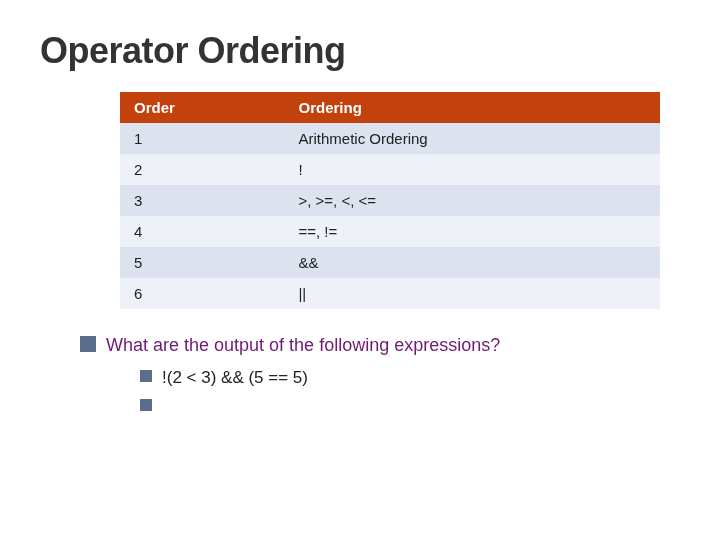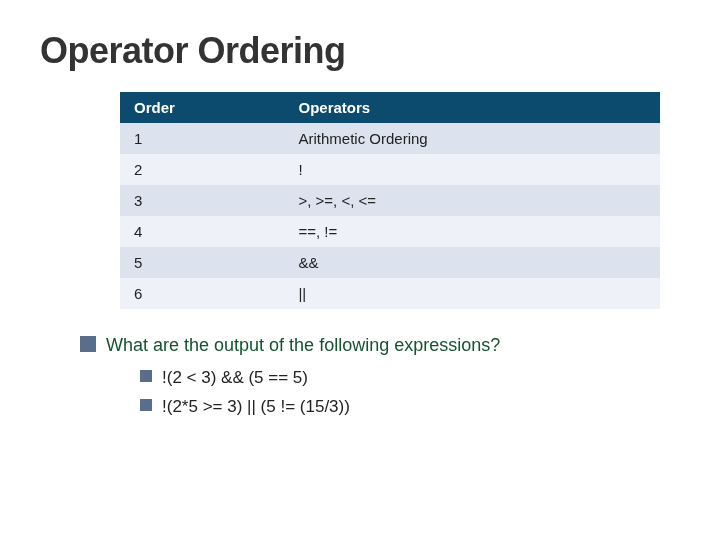--- a/index.html
+++ b/index.html
@@ -37,21 +37,21 @@
       width: 540px;
     }
 
     table {
       width: 100%;
       border-collapse: collapse;
       font-size: 15px;
     }
 
     thead tr {
-      background-color: #0c4a6e;
+      background-color: #c2410c;
       color: #ffffff;
     }
 
     thead th {
       padding: 7px 14px;
       text-align: left;
       font-weight: bold;
     }
 
     tbody tr:nth-child(odd) {
@@ -83,21 +83,21 @@
       width: 16px;
       height: 16px;
       background-color: #5a6e8c;
       margin-right: 10px;
       margin-top: 3px;
       flex-shrink: 0;
     }
 
     .bullet-text {
       font-size: 18px;
-      color: #14532d;
+      color: #701a75;
       line-height: 1.4;
     }
 
     .sub-bullets {
       margin-left: 60px;
       margin-top: 6px;
     }
 
     .sub-bullet-item {
       display: flex;
@@ -124,21 +124,21 @@
 <body>
 
 <div class="page">
   <h1 class="title">Operator Ordering</h1>
 
   <div class="table-container">
     <table>
       <thead>
         <tr>
           <th>Order</th>
-          <th>Operators</th>
+          <th>Ordering</th>
         </tr>
       </thead>
       <tbody id="table-body">
       <tr>
             <td>1</td>
             <td>Arithmetic Ordering</td>
           </tr>
           <tr>
             <td>2</td>
             <td>!</td>
@@ -168,17 +168,16 @@
       <div class="bullet-square"></div>
       <span class="bullet-text">What are the output of the following expressions?</span>
     </div>
     <div class="sub-bullets" id="sub-bullets-container">
     <div class="sub-bullet-item">
           <div class="sub-bullet-square"></div>
           <span class="sub-bullet-text">!(2 &lt; 3) &amp;&amp; (5 == 5)</span>
         </div>
         <div class="sub-bullet-item">
           <div class="sub-bullet-square"></div>
-          <span class="sub-bullet-text">!(2*5 &gt;= 3) || (5 != (15/3))</span>
         </div>
       </div>
   </div>
 </div>
 
 </body></html>

